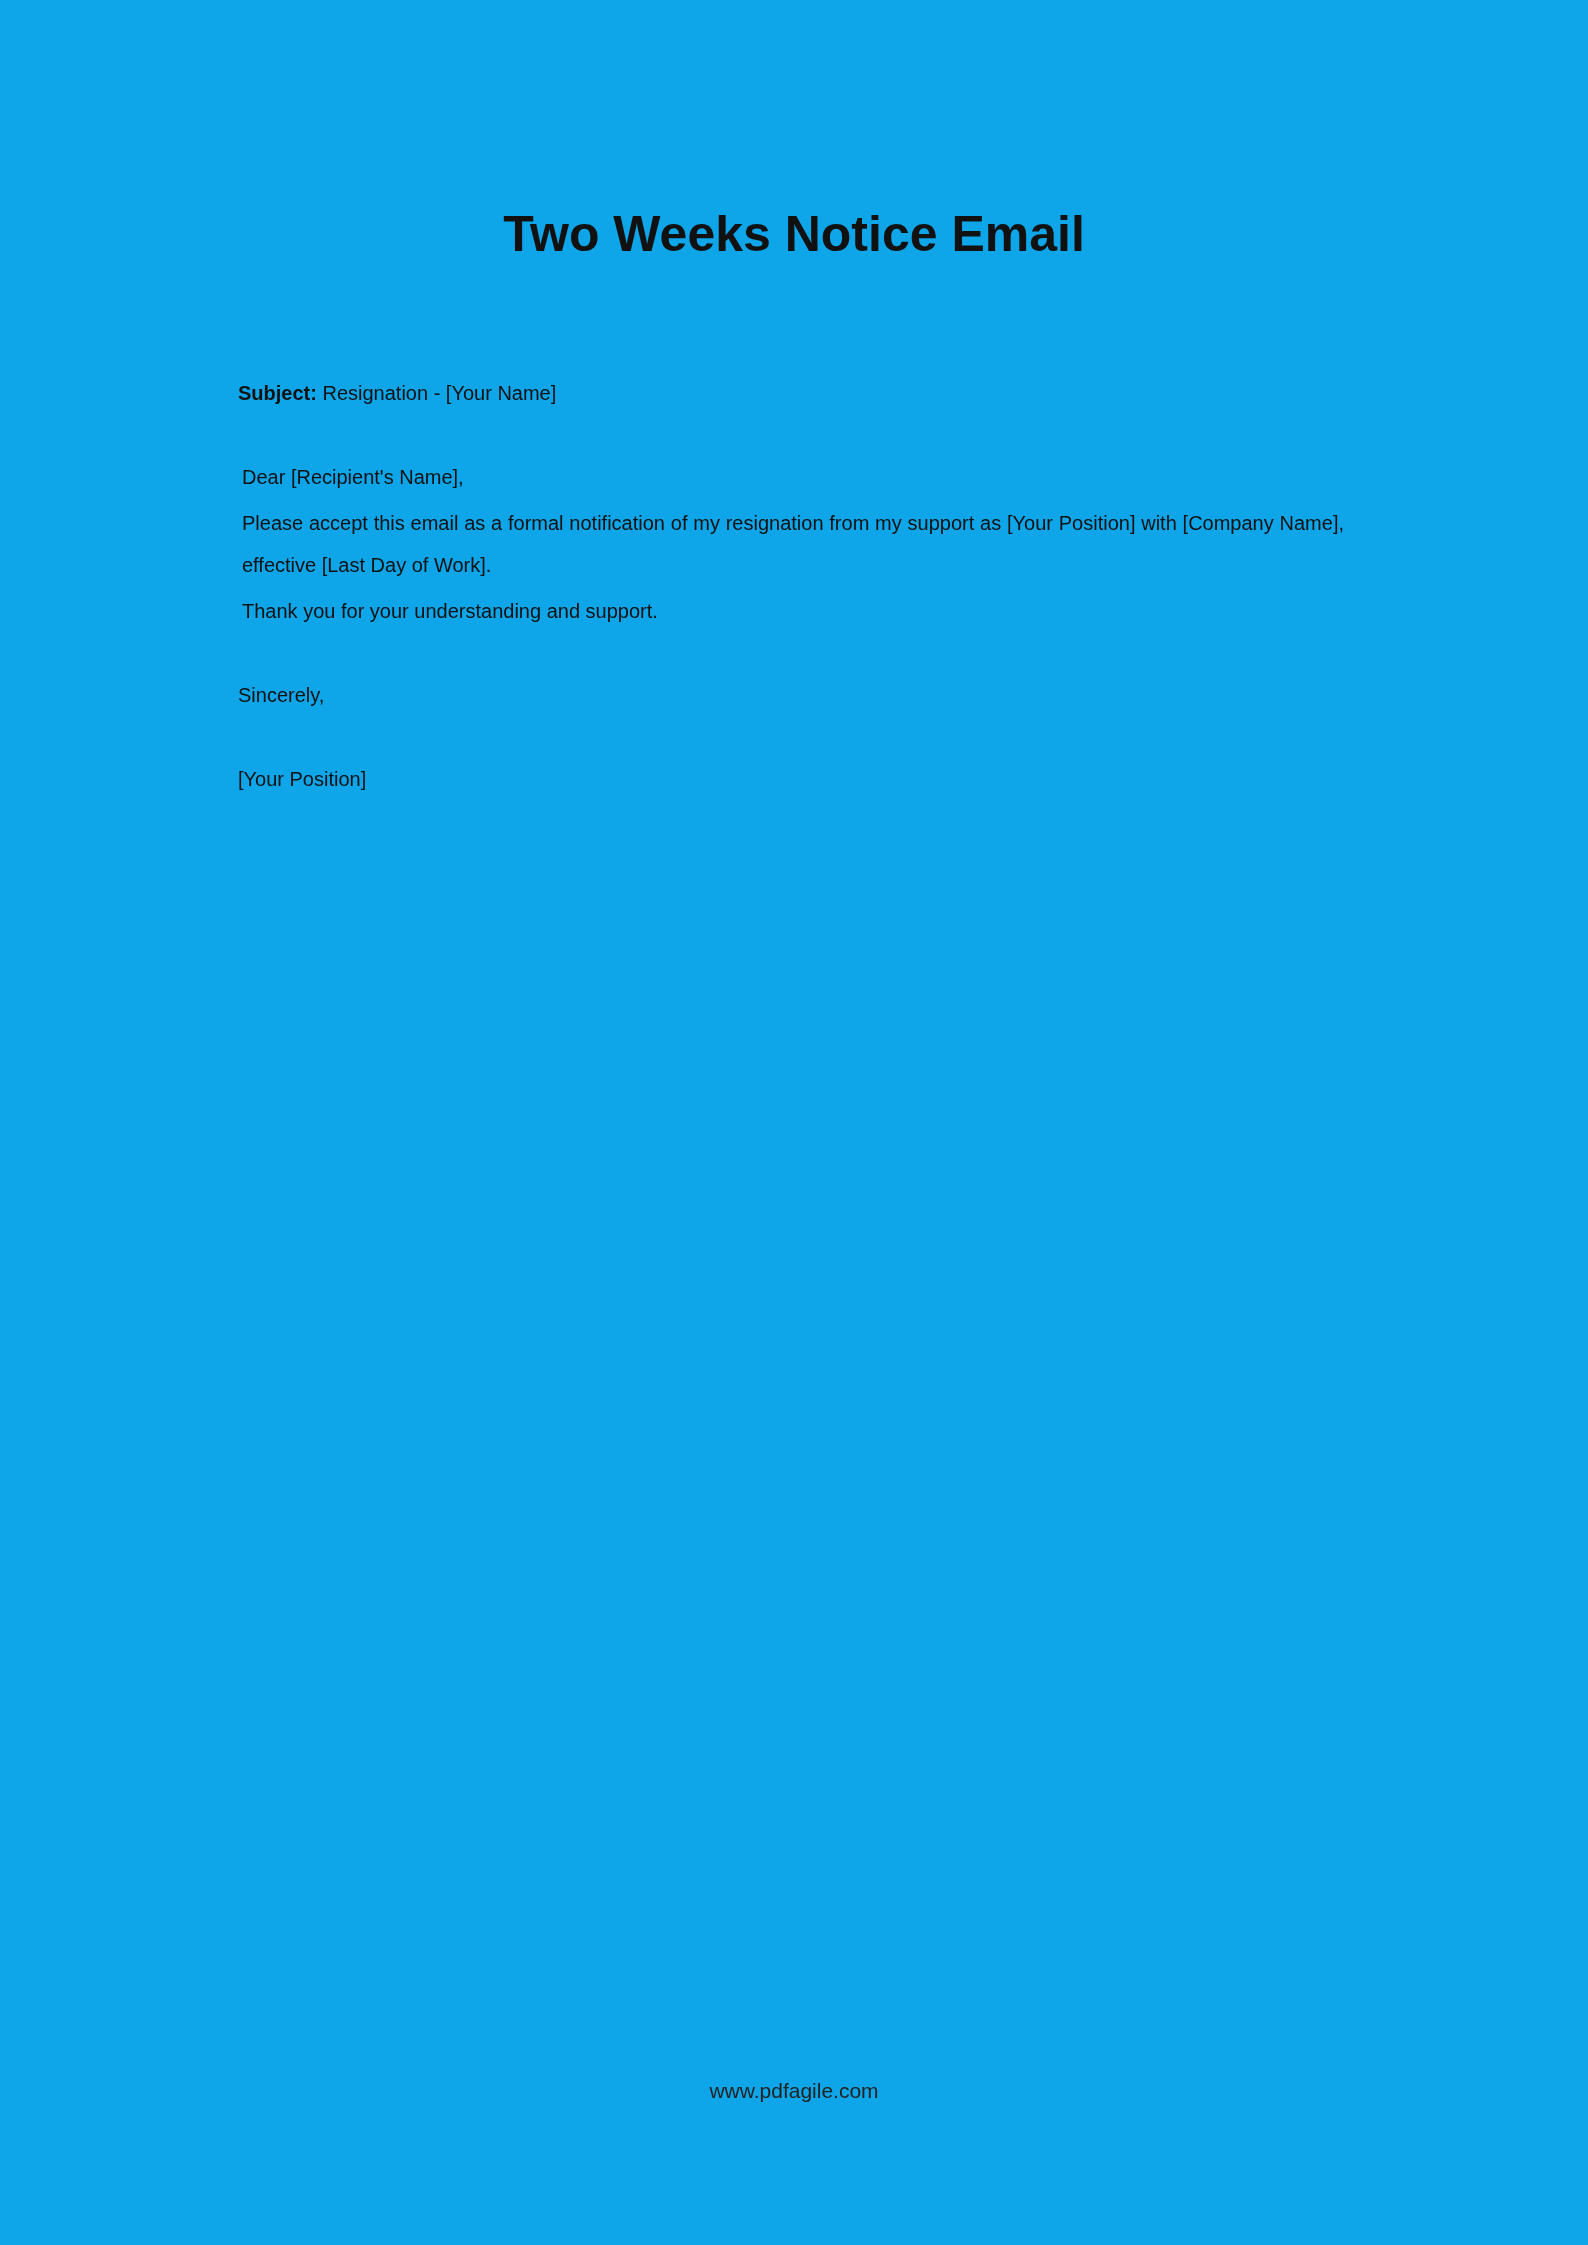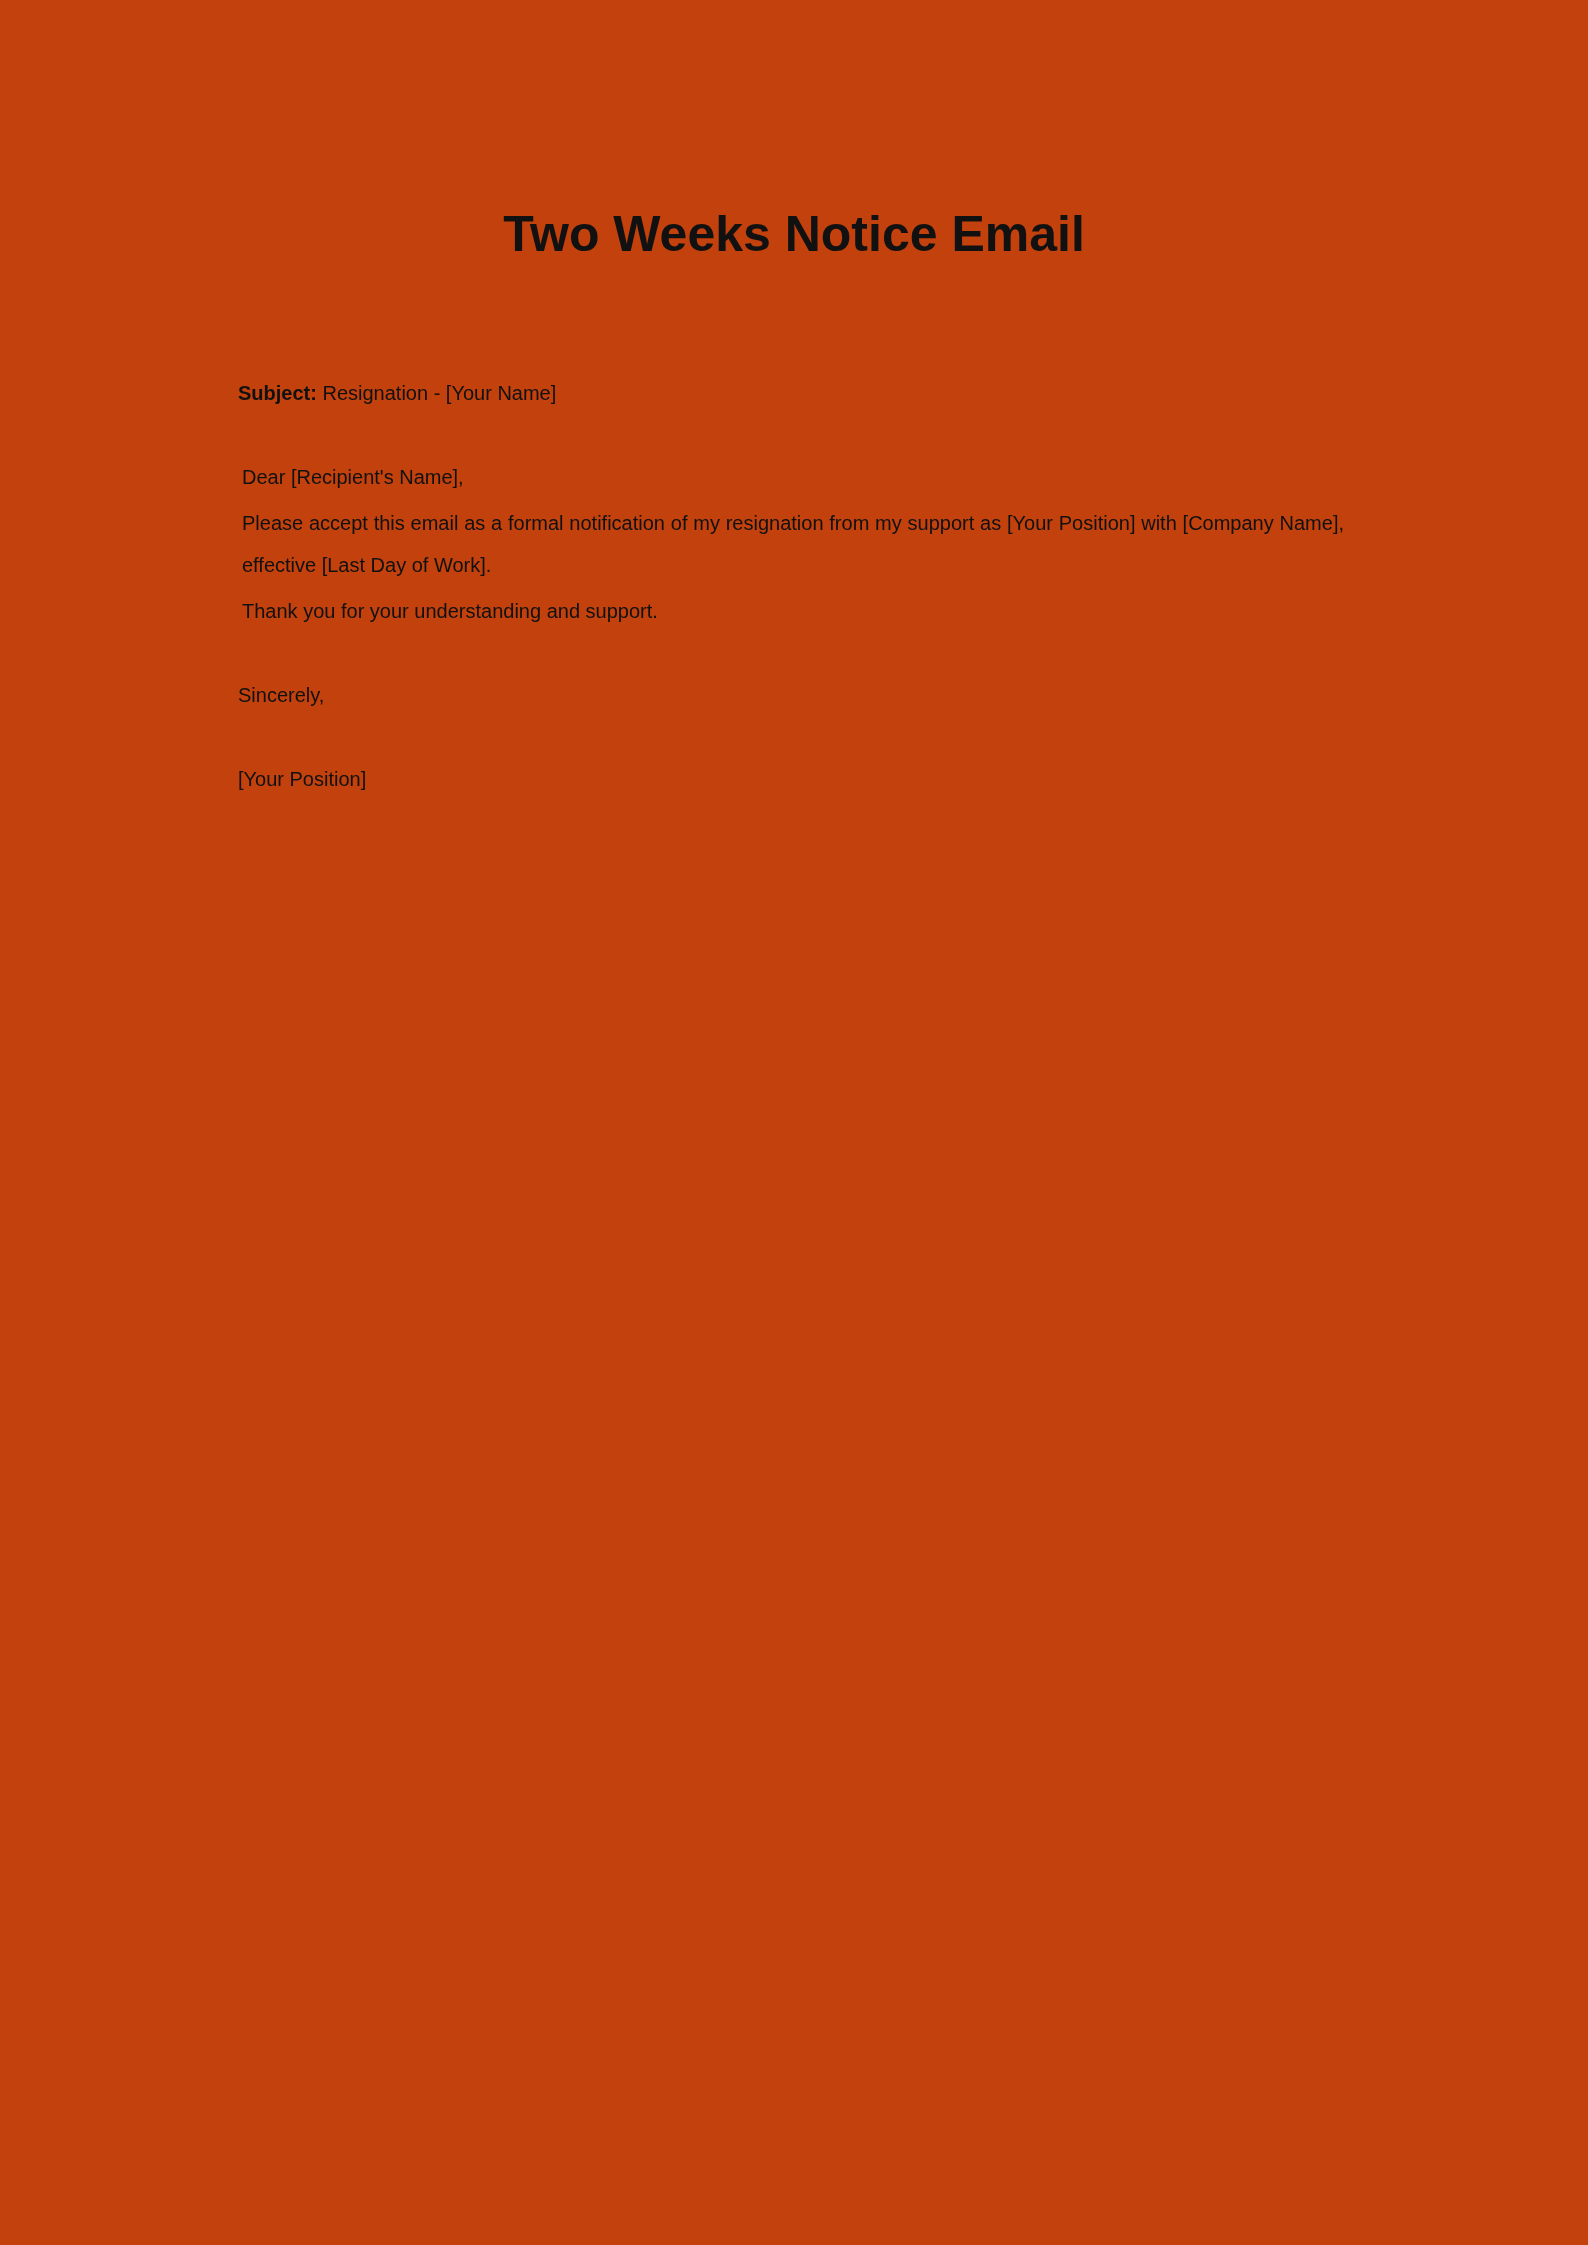--- a/index.html
+++ b/index.html
@@ -4,21 +4,21 @@
 <style>
   html, body {
     margin: 0;
     padding: 0;
     background: #ffffff;
   }
   .page {
     position: relative;
     width: 1588px;
     height: 2245px;
-    background: #c2410c;
+    background: #0ea5e9;
     font-family: "Liberation Sans", "DejaVu Sans", sans-serif;
     color: #111111;
     overflow: hidden;
   }
   .doc-title {
     position: absolute;
     top: 206px;
     left: 0;
     width: 100%;
     text-align: center;
@@ -87,14 +87,15 @@
     </div>
 
     <p class="closing">Sincerely,</p>
 
     <div class="signature">
       <div>[Your Position]</div>
     </div>
 
   </div>
 
+  <div class="footer">www.pdfagile.com</div>
 
 </div>
 
 </body></html>

